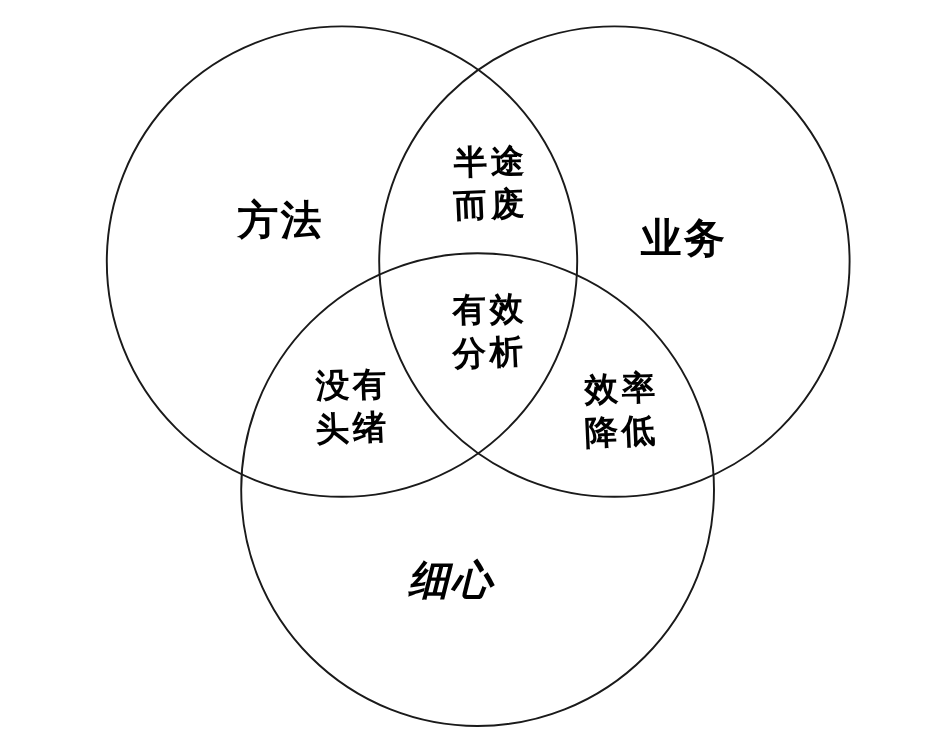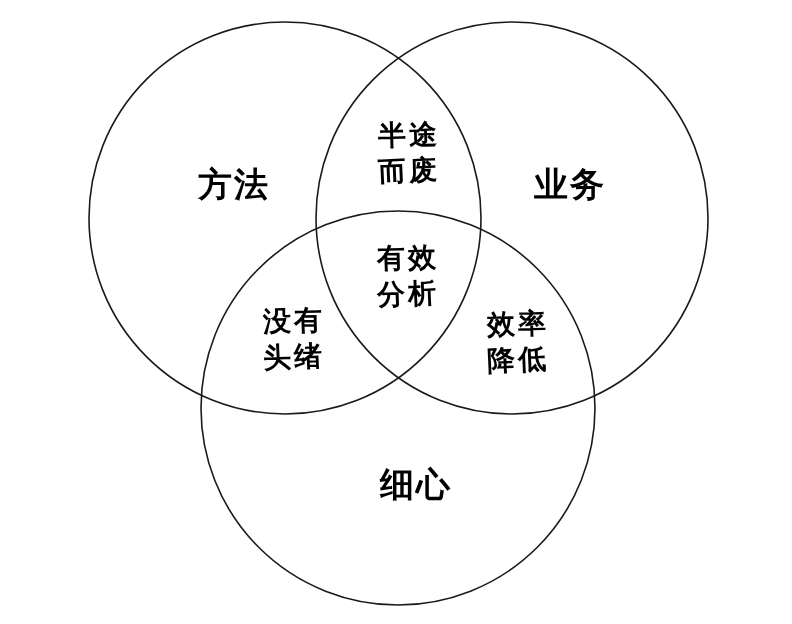--- a/index.html
+++ b/index.html
@@ -66,22 +66,22 @@
   .label.primary .row {
     display: block;
   }
 
   
   .label.intersect .row:nth-child(1) { transform: rotate(-1.5deg); }
   .label.intersect .row:nth-child(2) { transform: rotate(-2.5deg); }
 
   
   #label-left      { left: 234px; top: 184px; }
-  #label-right     { left: 570px; top: 184px; }
-  #label-bottom    { left: 416px; top: 484px; }
+  #label-right     { left: 570px; top: 199px; }
+  #label-bottom    { left: 376px; top: 484px; font-style: italic; }
   #label-top-int   { left: 409px; top: 153px; }
   #label-center    { left: 408px; top: 276px; }
   #label-left-int  { left: 294px; top: 339px; }
   #label-right-int { left: 518px; top: 342px; }
 </style>
 </head>
 <body>
 
 <div id="diagram-root" style="background: rgb(255, 255, 255);">
 

